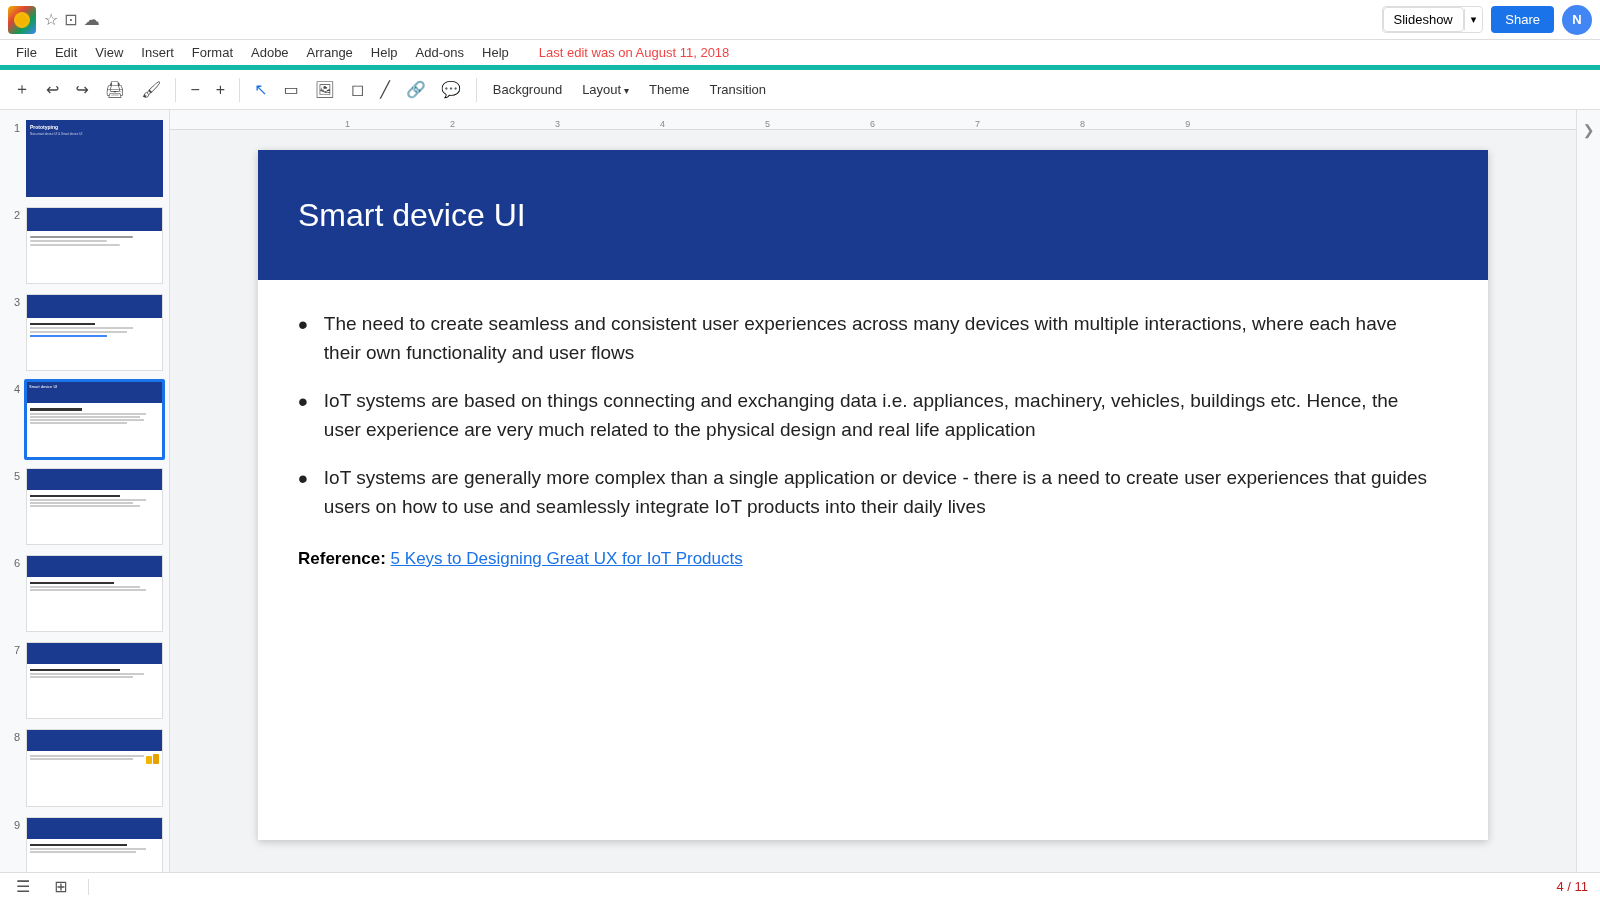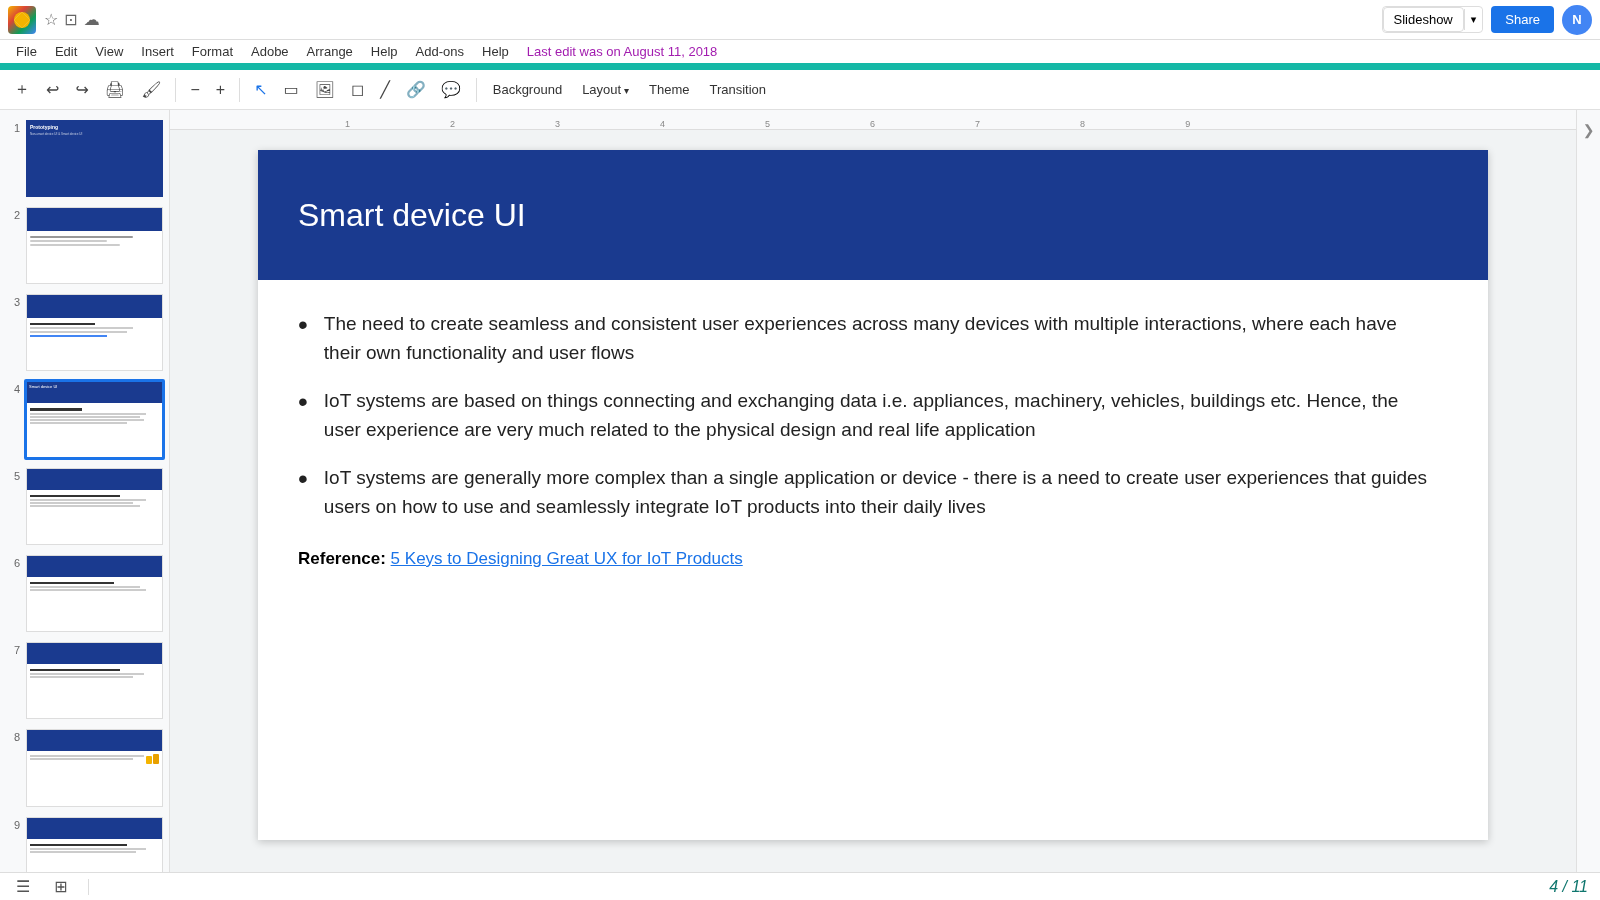--- a/index.html
+++ b/index.html
@@ -9,23 +9,23 @@
     .top-bar { background: #fff; border-bottom: 1px solid #ddd; display: flex; align-items: center; padding: 0 8px; height: 40px; gap: 8px; }
     .app-logo { width: 28px; height: 28px; background: linear-gradient(135deg, #f4b400, #db4437, #0f9d58, #4285f4); border-radius: 4px; display: flex; align-items: center; justify-content: center; color: white; font-size: 14px; font-weight: bold; flex-shrink: 0; }
     .title-text { font-size: 14px; color: #333; flex: 1; }
     .title-icons { display: flex; gap: 6px; align-items: center; }
     .top-right { display: flex; align-items: center; gap: 8px; margin-left: auto; }
     .btn-slideshow { background: #fff; border: 1px solid #ddd; border-radius: 4px; padding: 4px 10px; font-size: 13px; cursor: pointer; display: flex; align-items: center; gap: 4px; }
     .btn-share { background: #1a73e8; color: white; border: none; border-radius: 4px; padding: 6px 14px; font-size: 13px; cursor: pointer; }
     .avatar { width: 30px; height: 30px; background: #4285f4; border-radius: 50%; display: flex; align-items: center; justify-content: center; color: white; font-size: 13px; font-weight: bold; }
 
     
-    .menu-bar { background: #fff; border-bottom: 7px solid #14b8a6; display: flex; align-items: center; padding: 0 8px; height: 30px; gap: 2px; }
+    .menu-bar { background: #fff; border-bottom: 5px solid #14b8a6; display: flex; align-items: center; padding: 0 8px; height: 30px; gap: 2px; }
     .menu-item { font-size: 13px; color: #333; padding: 4px 8px; cursor: pointer; border-radius: 3px; }
-    .last-edit { font-size: 13px; color: #a21caf; margin-left: 8px; cursor: pointer; }
+    .last-edit { font-size: 13px; color: #ef4444; margin-left: 20px; cursor: pointer; }
 
     
     .toolbar { background: #fff; border-bottom: 1px solid #e0e0e0; display: flex; align-items: center; padding: 4px 8px; height: 40px; gap: 4px; }
     .toolbar-btn { background: none; border: none; cursor: pointer; padding: 4px 6px; border-radius: 3px; font-size: 16px; color: #444; display: flex; align-items: center; justify-content: center; }
     .toolbar-separator { width: 1px; height: 24px; background: #ddd; margin: 0 4px; }
     .toolbar-text-btn { font-size: 13px; color: #333; padding: 4px 8px; cursor: pointer; border-radius: 3px; border: none; background: none; }
     .toolbar-text-btn.has-dropdown::after { content: ' ▾'; font-size: 10px; }
 
     
     .main-layout { display: flex; flex: 1; overflow: hidden; }
@@ -57,21 +57,21 @@
     .reference { margin-top: 28px; font-size: 17px; }
     .reference-label { font-weight: bold; }
     .reference-link { color: #1a73e8; text-decoration: underline; cursor: pointer; }
 
     
     .right-sidebar { width: 24px; background: #f8f9fa; border-left: 1px solid #e0e0e0; display: flex; flex-direction: column; align-items: center; padding-top: 4px; gap: 4px; }
 
     
     .status-bar { height: 28px; background: #fff; border-top: 1px solid #ddd; display: flex; align-items: center; padding: 0 12px; gap: 16px; }
     .status-right { margin-left: auto; display: flex; gap: 12px; align-items: center; }
-    .page-indicator { font-size: 16px; color: #0f766e; font-style: italic; }
+    .page-indicator { font-size: 13px; color: #b91c1c; }
 
     
     ::-webkit-scrollbar { width: 6px; height: 6px; }
     ::-webkit-scrollbar-thumb { background: #bbb; border-radius: 3px; }
   </style>
 </head>
 <body>
 
 <div class="top-bar">
   <div class="app-logo">

